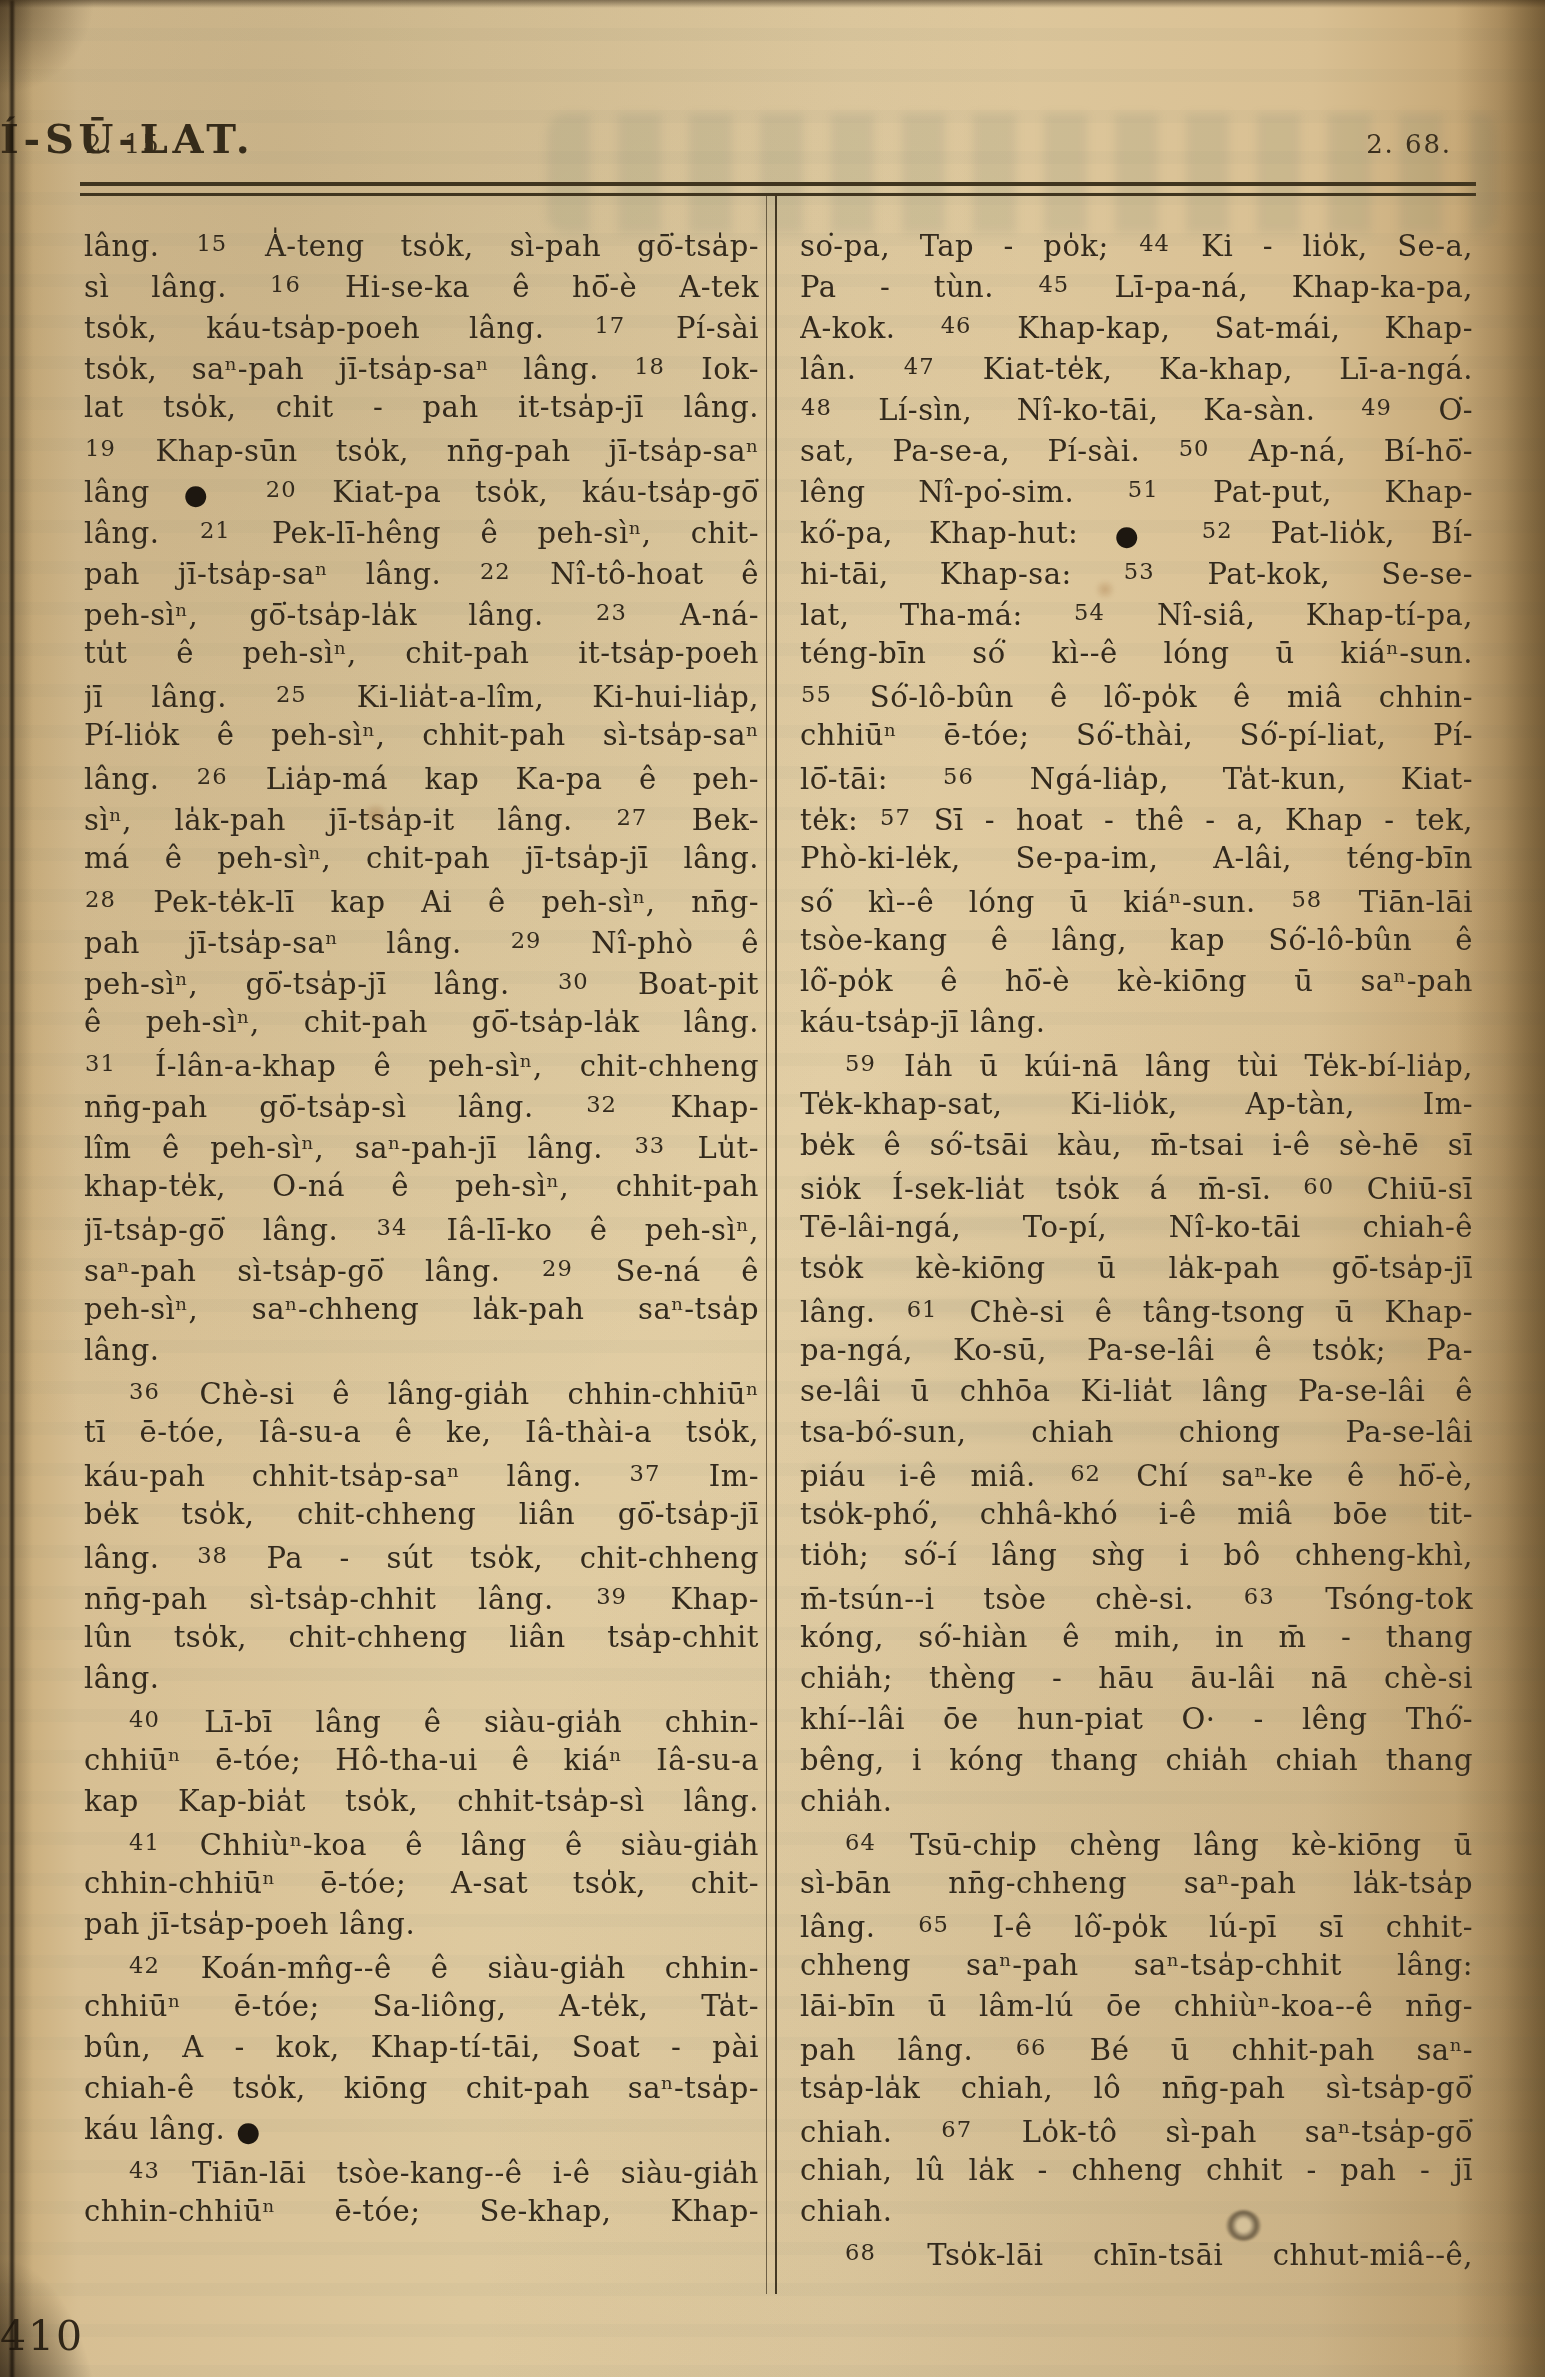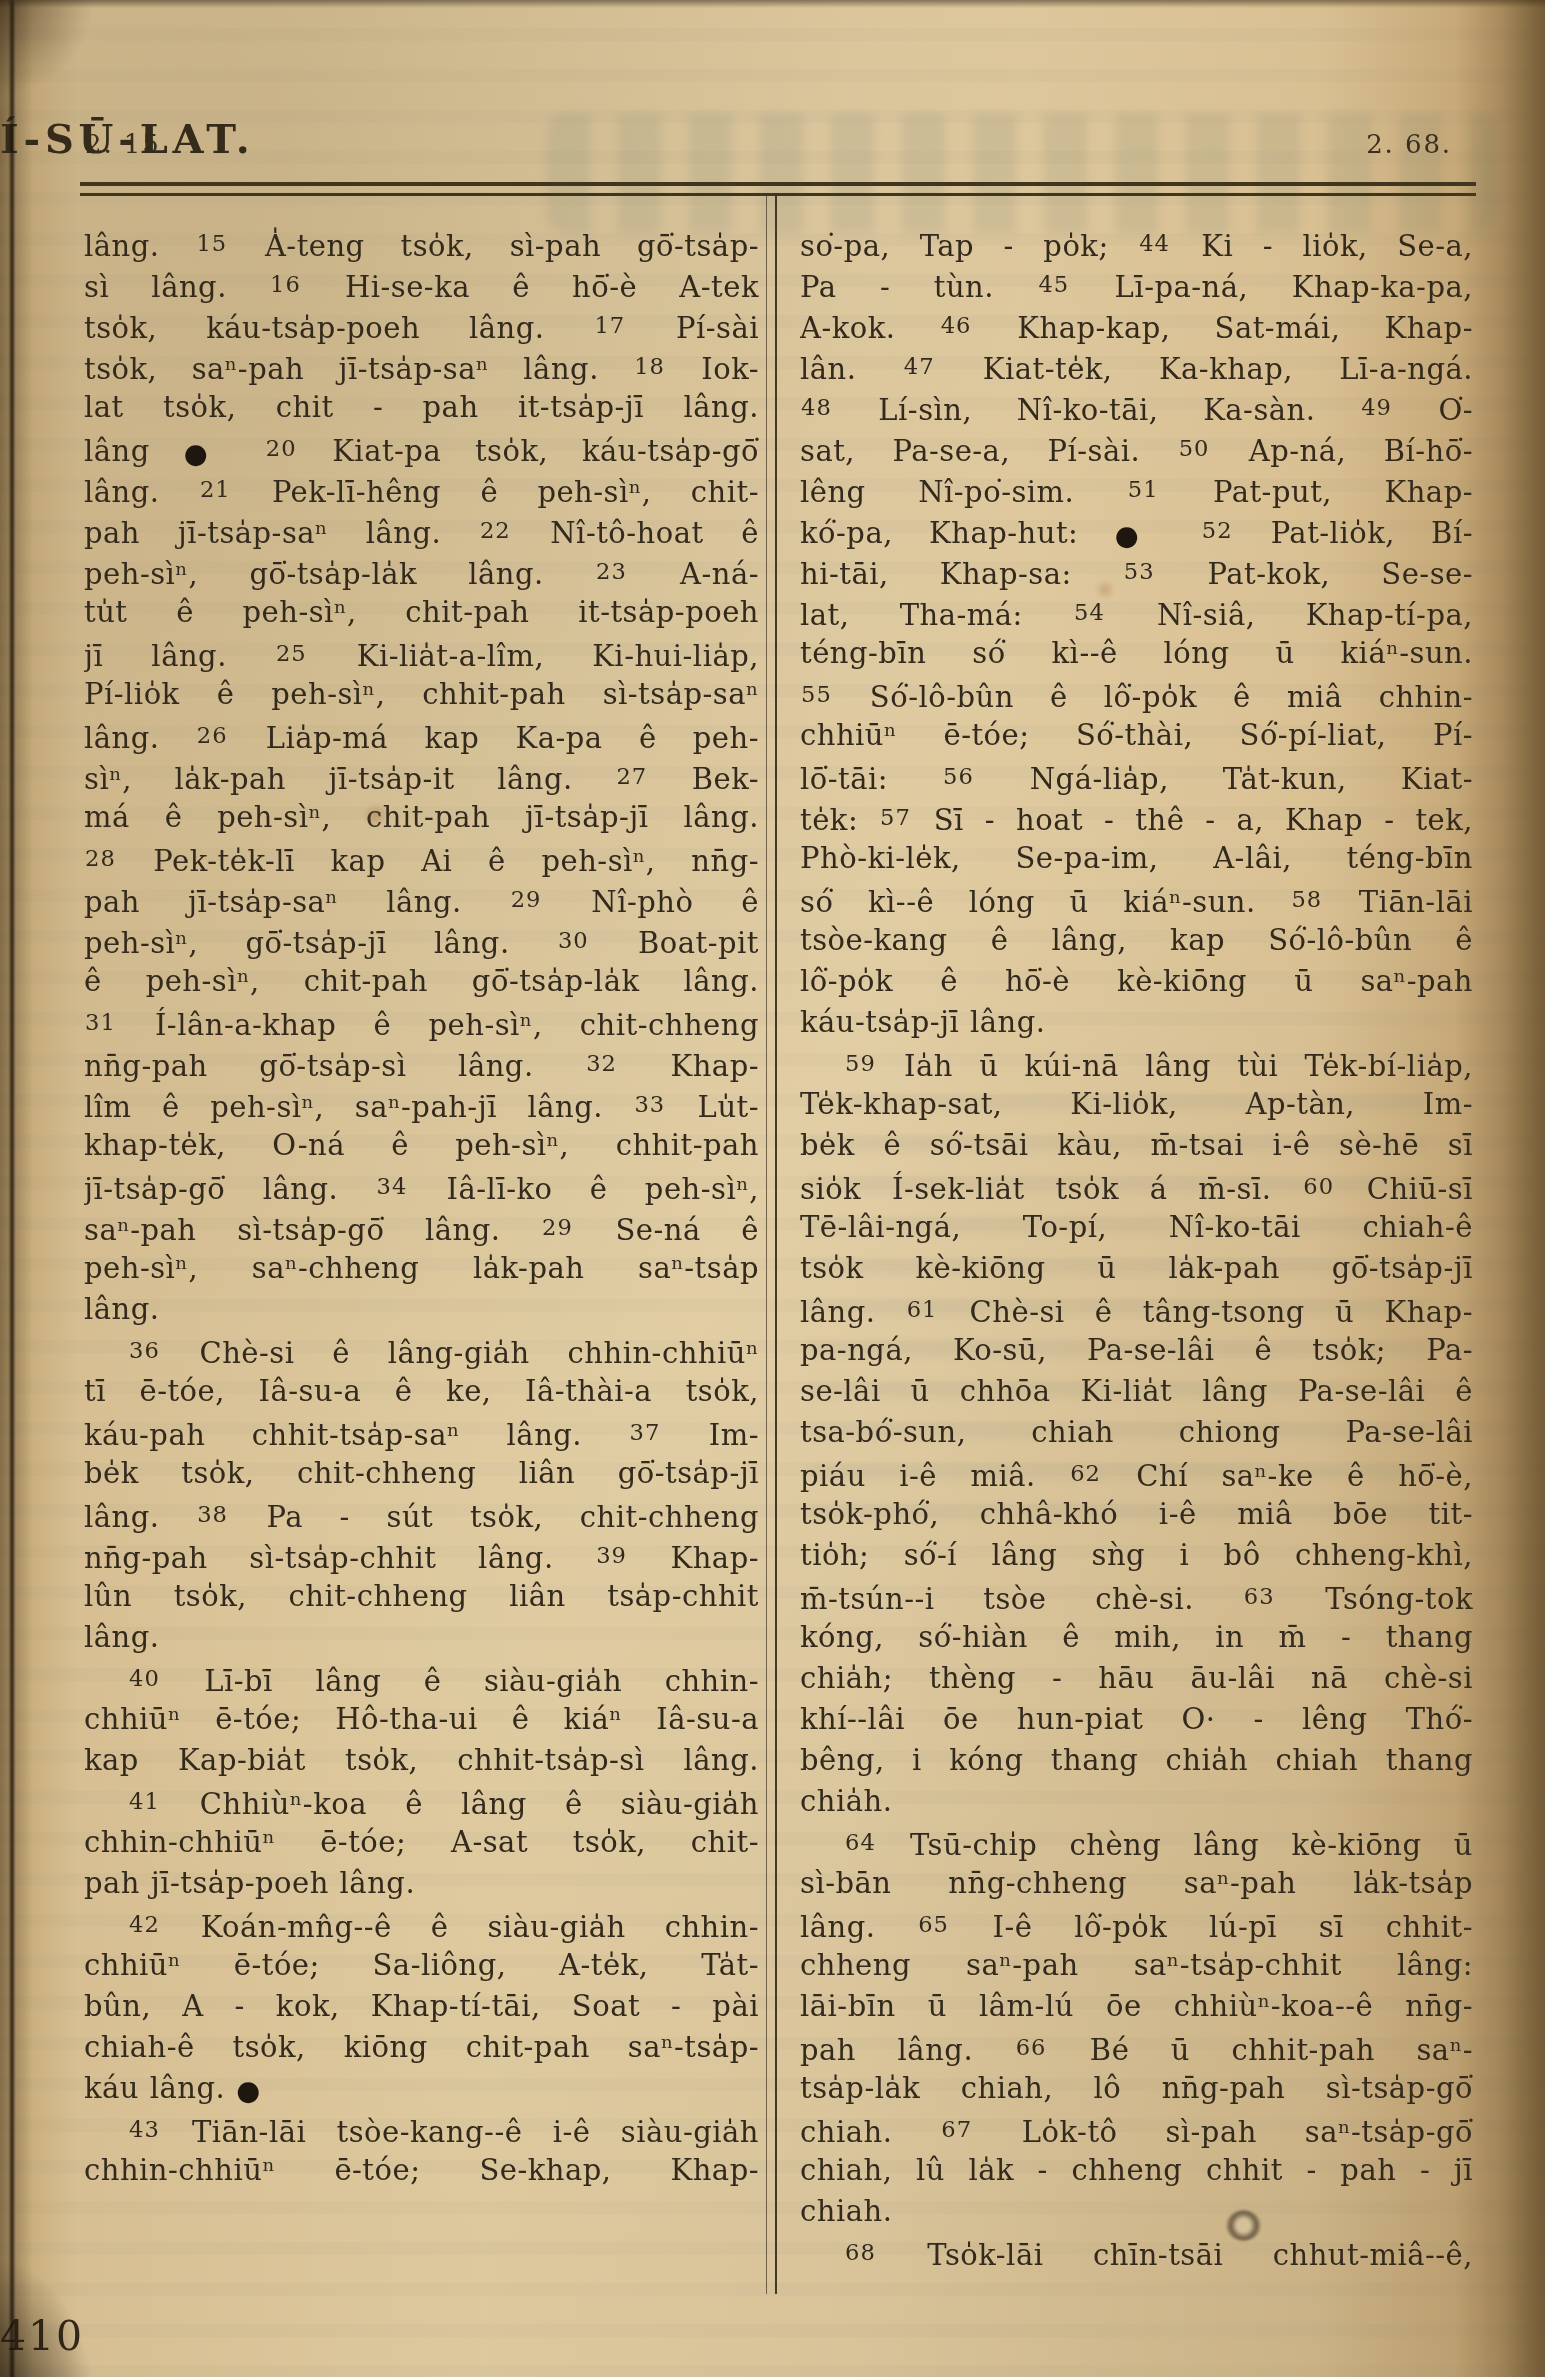--- a/index.html
+++ b/index.html
@@ -104,20 +104,21 @@
 
   <div class="double-rule"></div>
   <div class="col-divider"></div>
 
   <div class="column left" id="col-left">
       <div class="line">lâng. <span class="vnum">15</span> A̍-teng tso̍k, sì-pah gō͘-tsa̍p-</div>
       <div class="line">sì lâng. <span class="vnum">16</span> Hi-se-ka ê hō͘-è A-tek</div>
       <div class="line">tso̍k, káu-tsa̍p-poeh lâng. <span class="vnum">17</span> Pí-sài</div>
       <div class="line">tso̍k, saⁿ-pah jī-tsa̍p-saⁿ lâng. <span class="vnum">18</span> Iok-</div>
       <div class="line">lat tso̍k, chit - pah it-tsa̍p-jī lâng.</div>
+      <div class="line"><span class="vnum">19</span> Khap-sūn tso̍k, nn̄g-pah jī-tsa̍p-saⁿ</div>
       <div class="line">lâng <span class="blot">●</span> <span class="vnum">20</span> Kiat-pa tso̍k, káu-tsa̍p-gō͘</div>
       <div class="line">lâng. <span class="vnum">21</span> Pek-lī-hêng ê peh-sìⁿ, chit-</div>
       <div class="line">pah jī-tsa̍p-saⁿ lâng. <span class="vnum">22</span> Nî-tô-hoat ê</div>
       <div class="line">peh-sìⁿ, gō͘-tsa̍p-la̍k lâng. <span class="vnum">23</span> A-ná-</div>
       <div class="line">tu̍t ê peh-sìⁿ, chit-pah it-tsa̍p-poeh</div>
       <div class="line">jī lâng. <span class="vnum">25</span> Ki-lia̍t-a-lîm, Ki-hui-lia̍p,</div>
       <div class="line">Pí-lio̍k ê peh-sìⁿ, chhit-pah sì-tsa̍p-saⁿ</div>
       <div class="line">lâng. <span class="vnum">26</span> Lia̍p-má kap Ka-pa ê peh-</div>
       <div class="line">sìⁿ, la̍k-pah jī-tsa̍p-it lâng. <span class="vnum">27</span> Bek-</div>
       <div class="line">má ê peh-sìⁿ, chit-pah jī-tsa̍p-jī lâng.</div>

